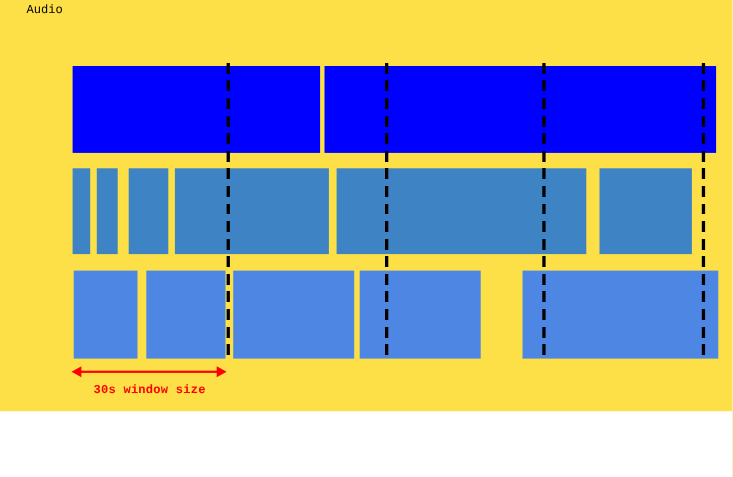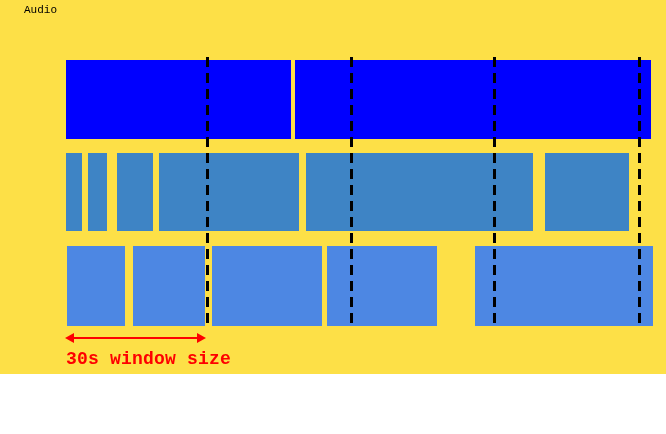--- a/index.html
+++ b/index.html
@@ -19,21 +19,21 @@
     position:absolute;z-index:2;width:2.5px;
     background:repeating-linear-gradient(to bottom,#000 0 10px,transparent 10px 16px);
   }
   .arrow-line{position:absolute;height:2.6px;background:#fe0000;z-index:3;}
   .arrow-head{position:absolute;width:0;height:0;z-index:3;
     border-top:5px solid transparent;border-bottom:5px solid transparent;}
   .arrow-head.left{border-right:9px solid #fe0000;}
   .arrow-head.right{border-left:9px solid #fe0000;}
   .arrow-label{
     position:absolute;z-index:3;color:#fe0000;
-    font-size:18px;font-weight:bold;text-align:center;
+    font-size:11px;font-weight:bold;text-align:center;
     letter-spacing:0.2px;white-space:nowrap;
   }
 </style>
 </head>
 <body>
 
 <div class="figure">
   <span class="top-label">Audio</span>
 
   <div id="rows-layer">

